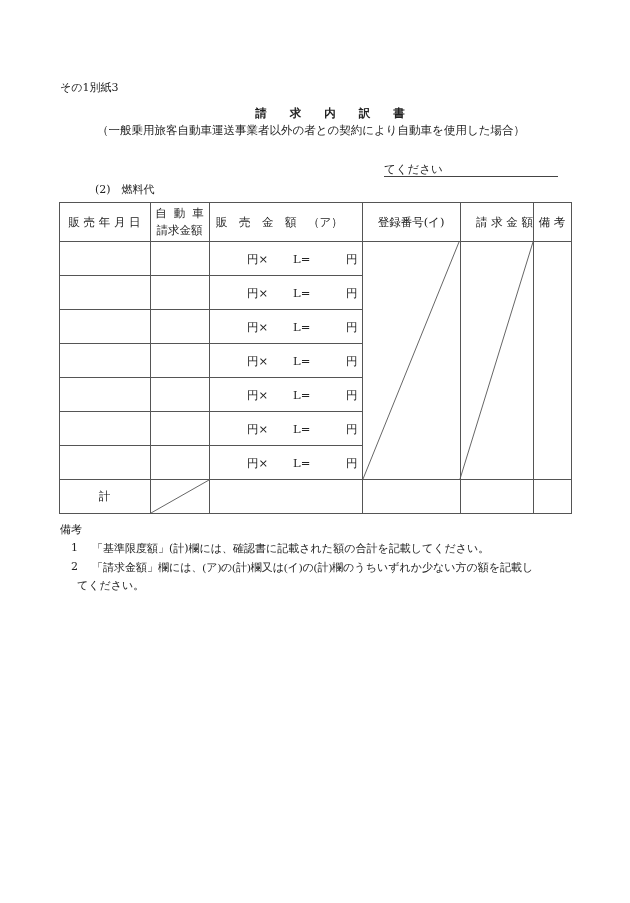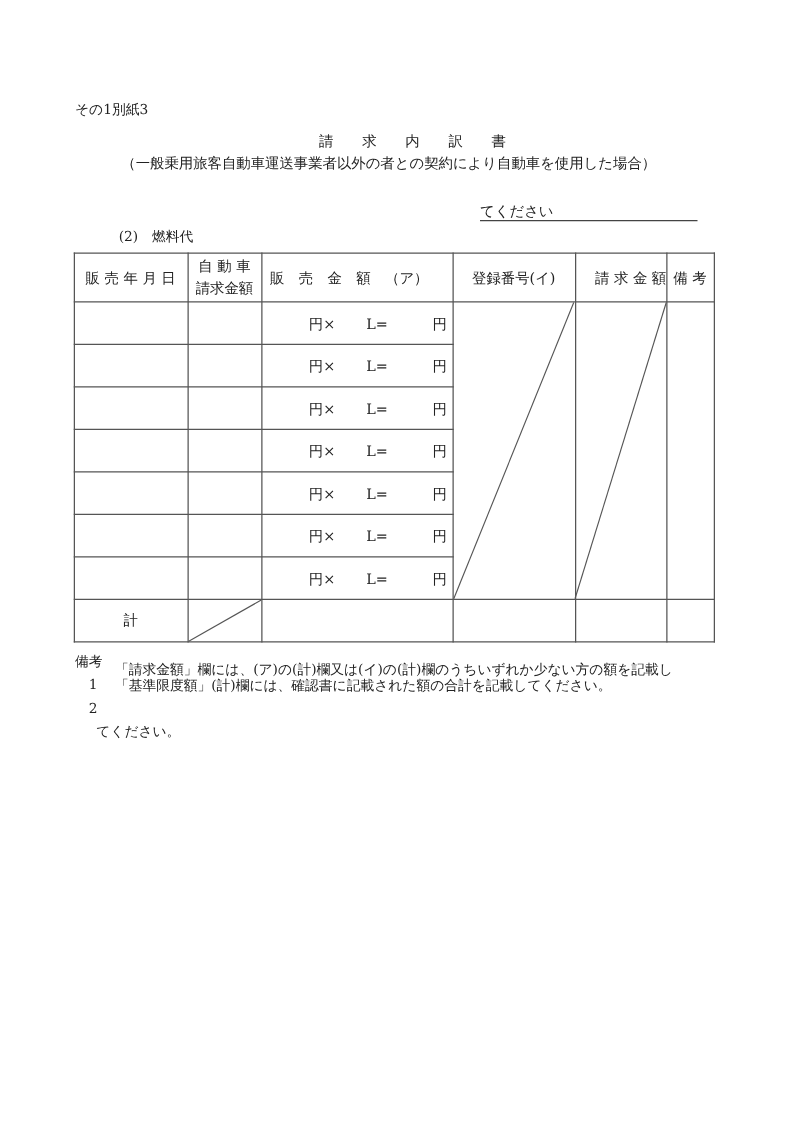--- a/index.html
+++ b/index.html
@@ -10,21 +10,21 @@
   .t12 { font-size: 11.5px; }
   .hline { position: absolute; height: 1px; background: #555; }
   .vline { position: absolute; width: 1px; background: #555; }
   .cell-text { position: absolute; font-size: 11.5px; white-space: nowrap; }
   svg.diag { position: absolute; left: 0; top: 0; overflow: visible; }
 </style>
 </head>
 <body>
 
 <div class="abs t11" style="left:60px; top:80px;">その1別紙3</div>
-<div class="abs t12" style="left:0; width:630px; text-align:center; top:106px; padding-left:30px; box-sizing:border-box;">請　　求　　内　　訳　　書</div>
+<div class="abs t12" style="left:0; width:630px; text-align:center; top:106px; padding-left:30px; box-sizing:border-box;font-weight:bold;">請　　求　　内　　訳　　書</div>
 <div class="abs t12" style="left:97px; top:123px;">（一般乗用旅客自動車運送事業者以外の者との契約により自動車を使用した場合）</div>
 
 <div class="abs t12" style="left:384px; top:162px;">てください</div>
 <div class="abs" style="left:430px; top:162px; width:128px; height:14px;"></div>
 <div class="hline" style="left:384px; top:176px; width:174px; background:#444;"></div>
 
 <div class="abs t11" style="left:71px; top:182px;margin-left:24px;">(2)　燃料代</div>
 
 <div>
 
@@ -47,21 +47,21 @@
   <div class="vline" style="left:533px; top:202px; height:312px;"></div>
   <div class="vline" style="left:571px; top:202px; height:312px;"></div>
 
   <svg class="diag" width="630" height="903">
     <line x1="363" y1="479" x2="459" y2="242" stroke="#555" stroke-width="0.9"></line>
     <line x1="460" y1="479" x2="533" y2="242" stroke="#555" stroke-width="0.9"></line>
     <line x1="151" y1="513" x2="209" y2="480" stroke="#555" stroke-width="0.9"></line>
   </svg>
 
   <div class="cell-text" style="left:59px; width:91px; top:215px; text-align:center;">販 売 年 月 日</div>
-  <div class="cell-text" style="left:150px; width:59px; top:206px; text-align:center;">自 動 車</div>
+  <div class="cell-text" style="left:150px; width:59px; top:206px; text-align:center;font-family:Liberation Mono, monospace;">自 動 車</div>
   <div class="cell-text" style="left:150px; width:59px; top:223px; text-align:center;">請求金額</div>
   <div class="cell-text" style="left:216px; top:215px;">販　売　金　額　（ア）</div>
   <div class="cell-text" style="left:362px; width:98px; top:215px; text-align:center;">登録番号(イ)</div>
   <div class="cell-text" style="left:460px; width:73px; top:215px; text-align:right;">請 求 金 額</div>
   <div class="cell-text" style="left:533px; width:38px; top:215px; text-align:center;">備 考</div>
 
   <div>
     <div class="abs" style="left:60px; top:242px; width:90px; height:33px;"></div>
     <div class="abs" style="left:151px; top:242px; width:58px; height:33px;"></div>
     <div class="cell-text" style="left:247px; top:252px;">円×</div>
@@ -117,14 +117,14 @@
     <div class="abs" style="left:363px; top:480px; width:97px; height:33px;"></div>
     <div class="abs" style="left:461px; top:480px; width:72px; height:33px;"></div>
     <div class="abs" style="left:534px; top:480px; width:37px; height:33px;"></div>
   </div>
 </div>
 
 <div class="abs t11" style="left:60px; top:522px;">備考</div>
 <div class="abs t11" style="left:71px; top:541px;">1</div>
 <div class="abs t11" style="left:92px; top:541px;">「基準限度額」(計)欄には、確認書に記載された額の合計を記載してください。</div>
 <div class="abs t11" style="left:71px; top:560px;">2</div>
-<div class="abs t11" style="left:92px; top:528px;">「請求金額」欄には、(ア)の(計)欄又は(イ)の(計)欄のうちいずれか少ない方の額を記載し</div>
+<div class="abs t11" style="left:92px; top:560px;font-family:Liberation Serif, serif;">「請求金額」欄には、(ア)の(計)欄又は(イ)の(計)欄のうちいずれか少ない方の額を記載し</div>
 <div class="abs t11" style="left:77px; top:578px;">てください。</div>
 
 </body></html>

